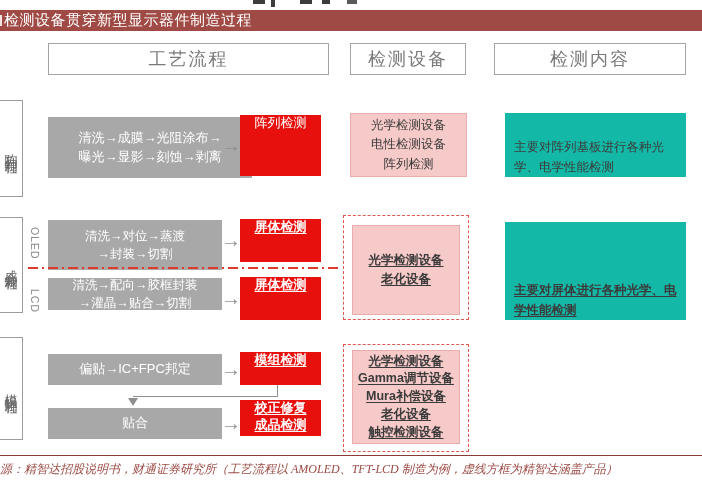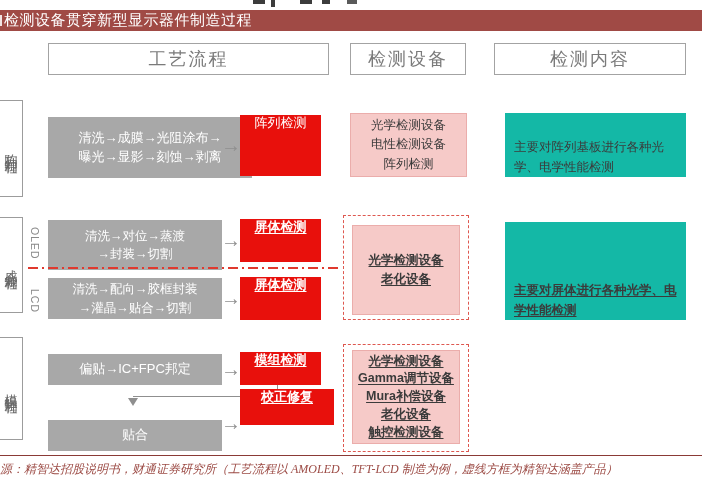--- a/index.html
+++ b/index.html
@@ -99,21 +99,21 @@
   </div>
   <div class="abs arrow" style="left:221px;top:230px;">
     <span>→</span>
   </div>
   <div class="abs redbox" style="left:240px;top:219px;width:81px;height:43px;">
     <span class="u">屏体检测</span>
   </div>
 
   <div class="abs divider" style="left:28px;top:267px;width:310px;"></div>
 
-  <div class="abs graybox" style="left:48px;top:278px;width:174px;height:41px;">
+  <div class="abs graybox" style="left:48px;top:278px;width:174px;height:32px;">
     <span class="block">清洗→配向→胶框封装</span>
     <span class="block">→灌晶→贴合→切割</span>
   </div>
   <div class="abs arrow" style="left:221px;top:288px;">
     <span>→</span>
   </div>
   <div class="abs redbox" style="left:240px;top:277px;width:81px;height:43px;">
     <span class="u">屏体检测</span>
   </div>
 
@@ -124,27 +124,27 @@
     <span>→</span>
   </div>
   <div class="abs redbox" style="left:240px;top:352px;width:81px;height:33px;">
     <span class="u">模组检测</span>
   </div>
 
   <div class="abs line" style="left:277px;top:385px;width:1px;height:12px;"></div>
   <div class="abs line" style="left:133px;top:396px;width:145px;height:1px;"></div>
   <div class="abs tri-down" style="left:128px;top:398px;"></div>
 
-  <div class="abs graybox" style="left:48px;top:420px;width:174px;height:31px;font-size:13px;">
+  <div class="abs graybox" style="left:48px;top:408px;width:174px;height:31px;font-size:13px;">
     <span>贴合</span>
   </div>
   <div class="abs arrow" style="left:221px;top:413px;">
     <span>→</span>
   </div>
-  <div class="abs redbox" style="left:240px;top:389px;width:94px;height:36px;gap:28px;">
+  <div class="abs redbox" style="left:240px;top:400px;width:81px;height:36px;">
     <span class="u block">校正修复</span>
     <span class="u block">成品检测</span>
   </div>
 
   <div class="abs pinkbox" style="left:350px;top:113px;width:117px;height:64px;">
     <span class="block">光学检测设备</span>
     <span class="block">电性检测设备</span>
     <span class="block">阵列检测</span>
   </div>
 

